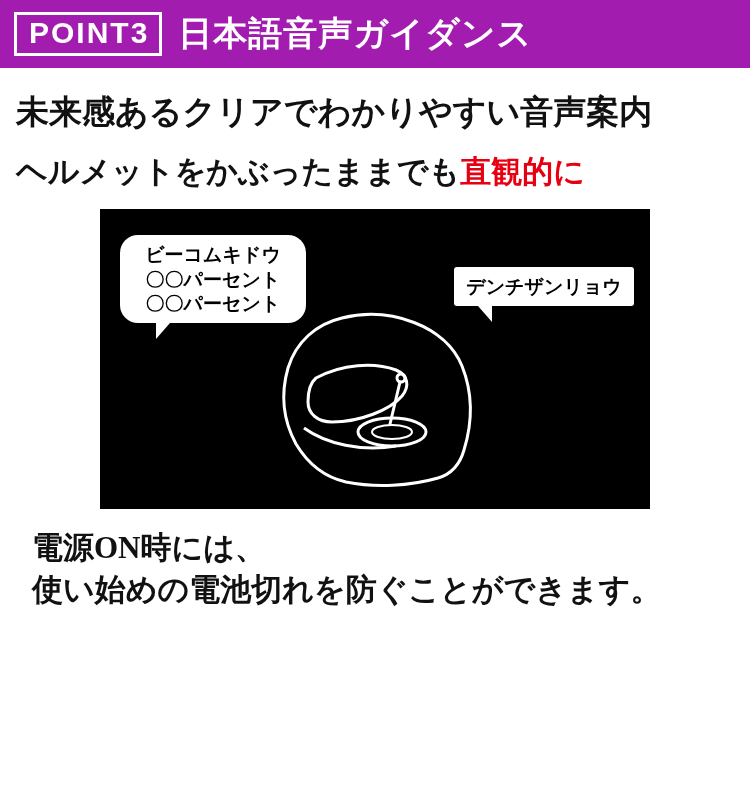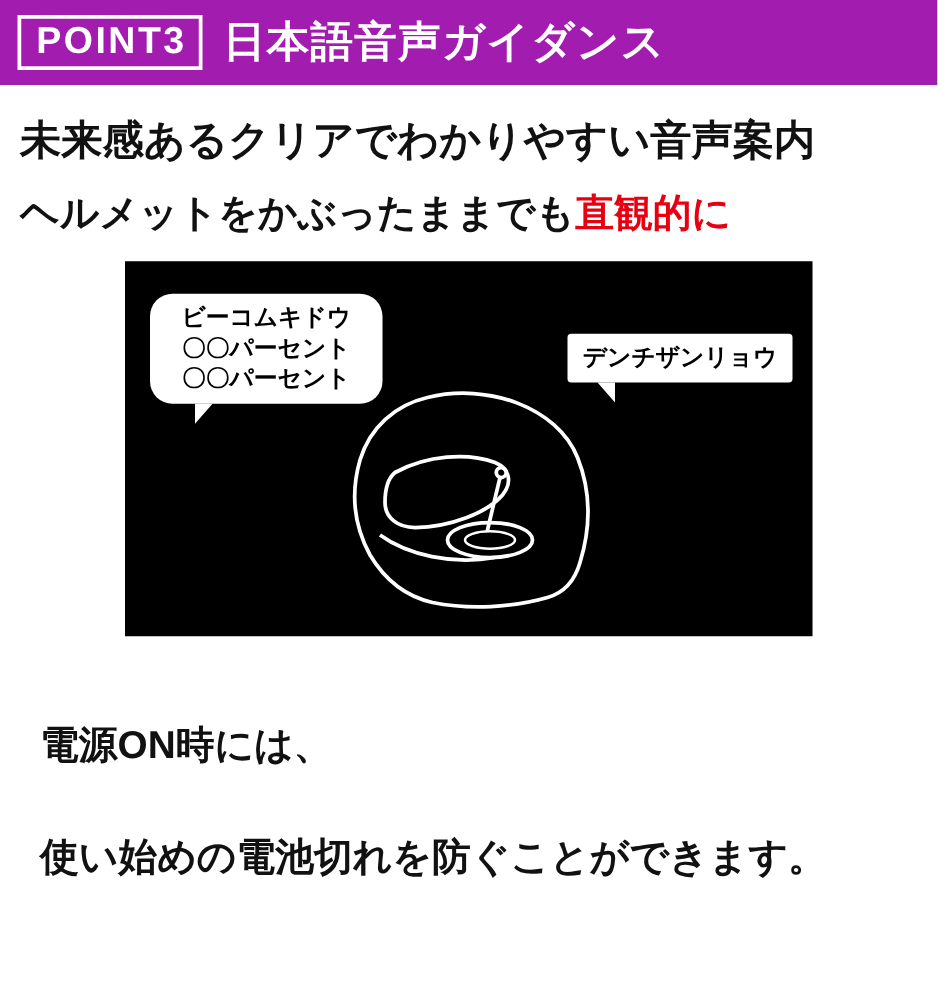--- a/index.html
+++ b/index.html
@@ -129,22 +129,21 @@
   
   .footer-copy {
     padding: 18px 16px 0 16px;
     box-sizing: border-box;
   }
   .footer-line {
     font-size: 31px;
     font-weight: bold;
     line-height: 1.35;
     white-space: nowrap;
-    font-family: Liberation Sans, sans-serif;
-    margin-top: 48px;
+    font-family: Liberation Serif, serif;
   }
 </style>
 </head>
 <body>
 
 <div class="header-band">
   <div class="point-badge">POINT3</div>
   <div class="header-title">日本語音声ガイダンス</div>
 </div>
 

